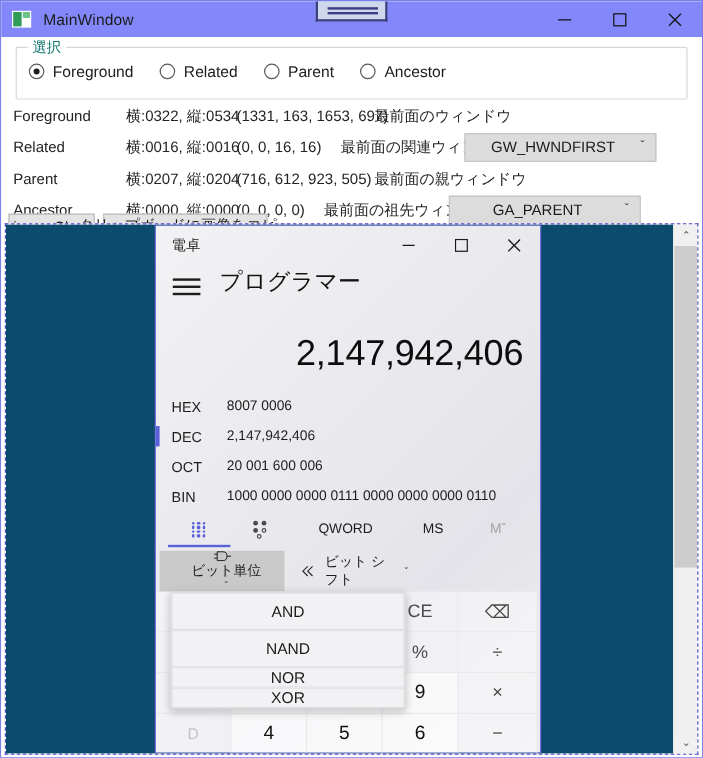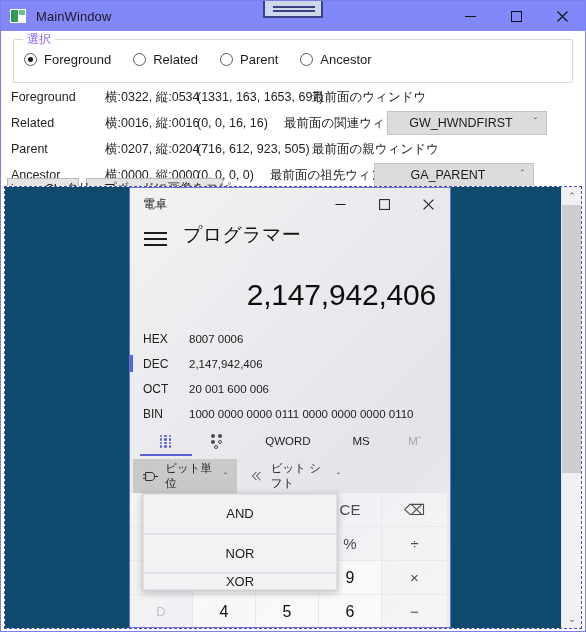--- a/index.html
+++ b/index.html
@@ -97,21 +97,21 @@
     width: 560px; height: 44px;
     border: 1px solid #d8d8d8;
     border-radius: 2px;
   }
   .groupbox-legend {
     position: absolute;
     left: 9px; top: -9px;
     background: #ffffff;
     padding: 0 4px;
     font-size: 12px;
-    color: #8b5cf6;
+    color: #0f766e;
   }
   .radio-row {
     position: absolute;
     left: 10px; top: 12px;
     display: flex;
     align-items: center;
   }
   .radio {
     display: flex;
     align-items: center;
@@ -616,21 +616,21 @@
                 <i style="left:7px;  top:6px;  width:4px; height:4px; border:1px solid #4b4b4b; background:transparent;"></i>
                 <i style="left:3px;  top:11px; width:4px; height:4px; border:1px solid #4b4b4b; background:transparent;"></i>
               </span>
             </span>
             <span class="tbi" style="left:122px; width:72px;">QWORD</span>
             <span class="tbi" style="left:206px; width:50px;">MS</span>
             <span class="tbi dim" style="left:262px; width:46px;">Mˇ</span>
           </div>
 
           <div class="chip-row">
-            <span class="chip pressed" style="left:3px; width:104px;">
+            <span class="chip pressed" style="left:3px; width:104px;flex-direction:column;">
               <svg width="17" height="11" viewBox="0 0 17 11">
                 <path d="M3 1 L9 1 Q13 1 13 5.5 Q13 10 9 10 L3 10 Z" fill="none" stroke="#1c1c1c" stroke-width="1"></path>
                 <line x1="0" y1="3.5" x2="3" y2="3.5" stroke="#1c1c1c" stroke-width="1"></line>
                 <line x1="0" y1="7.5" x2="3" y2="7.5" stroke="#1c1c1c" stroke-width="1"></line>
                 <line x1="13" y1="5.5" x2="17" y2="5.5" stroke="#1c1c1c" stroke-width="1"></line>
               </svg>
               <span class="cap">ビット単位</span>
               <span class="cv">ˇ</span>
             </span>
             <span class="chip" style="left:110px; width:110px;">
@@ -664,20 +664,21 @@
 
             <div class="key dim">D</div>
             <div class="key num">4</div>
             <div class="key num">5</div>
             <div class="key num">6</div>
             <div class="key op">−</div>
           </div>
 
           <div class="flyout">
             <div class="fly-item">AND</div>
+            <div class="fly-item">NAND</div>
             <div class="fly-item">NOR</div>
             <div class="fly-item">XOR</div>
           </div>
 
         </div>
 
       </div>
 
       <div class="vscroll">
         <div class="vs-arrow vs-up">⌃</div>

